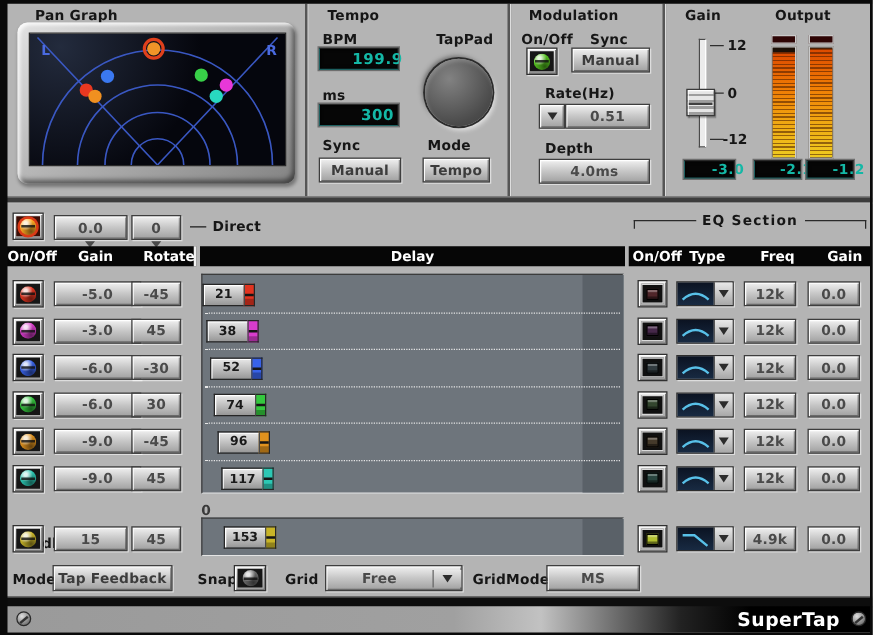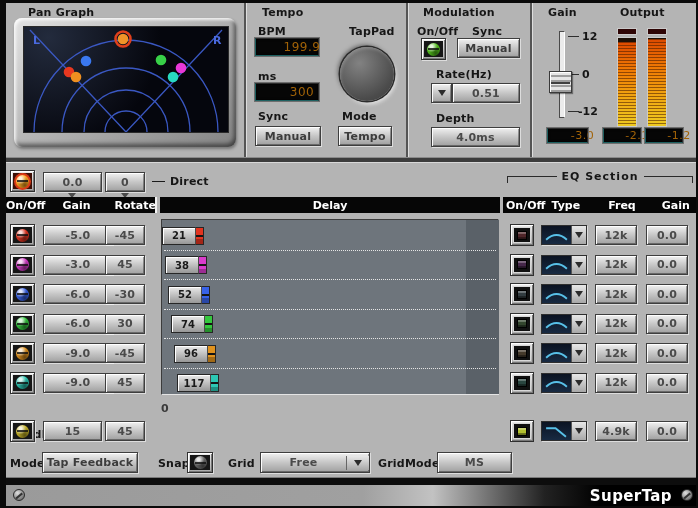--- a/index.html
+++ b/index.html
@@ -22,21 +22,21 @@
   .btn3d{position:absolute;box-sizing:border-box;background:linear-gradient(180deg,#f1f1f1 0%,#c6c6c6 50%,#a0a0a0 100%);
          border:1px solid #3e3e3e;box-shadow:inset 1px 1px 0 rgba(255,255,255,.95),inset -1px -1px 0 rgba(0,0,0,.35),1px 1px 0 rgba(255,255,255,.55);
          display:flex;align-items:center;justify-content:center;z-index:5;}
   .btn3d span{font-size:11px;font-weight:bold;color:#3c3c3c;letter-spacing:.2px;}
   .valtxt{color:#4a4a4a !important;}
 
   
   .lcd{position:absolute;box-sizing:border-box;background:#060606;display:flex;align-items:center;justify-content:center;
        border:1px solid #2a2a2a;border-left-color:#1d6060;border-bottom-color:#1d6060;outline:1px solid #6e6e6e;
        box-shadow:1px 1px 0 #dcdcdc,inset 0 0 3px #000;z-index:5;}
-  .lcd span{font-size:12px;font-weight:normal;color:#a16207;letter-spacing:.5px;margin-left:30px;}
+  .lcd span{font-size:12px;font-weight:bold;color:#14b8a6;letter-spacing:.5px;margin-left:30px;}
 
   
   .led-btn{position:absolute;width:25px;height:22px;box-sizing:border-box;background:linear-gradient(180deg,#eee,#a8a8a8);
            border:1px solid #303030;box-shadow:inset 1px 1px 0 #fff,inset -1px -1px 0 #777,1px 1px 0 #ddd;padding:2px;z-index:5;}
   .led-well{width:100%;height:100%;background:#161616;display:flex;align-items:center;justify-content:center;position:relative;}
   .led-orb{width:13px;height:13px;border-radius:50%;position:relative;
            background:radial-gradient(circle at 35% 28%,rgba(255,255,255,.85) 0 10%,rgba(255,255,255,0) 45%),
                       radial-gradient(circle at 68% 78%,rgba(0,0,0,.55),rgba(0,0,0,0) 65%),var(--c,#888);}
   .led-orb::after{content:'';position:absolute;left:1px;right:1px;top:45%;height:2px;background:rgba(15,15,15,.8);}
   .led-well.lit{background:#3c0e06;}
@@ -565,20 +565,27 @@
         <span class="led-orb" id="fb-led" style="--c: #c8b428;"></span>
       </div>
   </div>
   <div class="btn3d val-btn" style="left:43px;top:421px;width:59px;position:absolute;">
       <span class="valtxt">15</span>
     </div>
   <div class="btn3d val-btn" style="left:105px;top:421px;width:40px;position:absolute;">
       <span class="valtxt">45</span>
     </div>
 
+  <div class="dpanel" id="fb-panel" style="top:414px;height:31px;">
+    <div class="dstrip"></div>
+    <div class="handle" id="fb-handle" style="left:17px;top:6px;">
+      <span class="h-num">153</span>
+      <span class="h-cap" style="--c: #c8b428;"></span>
+    </div>
+  </div>
 
   <div class="eq-row" id="fb-eq-row" style="top:420px;">
     <div class="eq-onoff">
         <div class="eq-well">
           <span class="eq-chip" id="fb-eq-chip" style="--c: #b2c030;"></span>
         </div>
       </div>
     <div class="eq-type">
       <span class="eq-curve">
         <svg width="27" height="17" viewBox="0 0 28 18">

